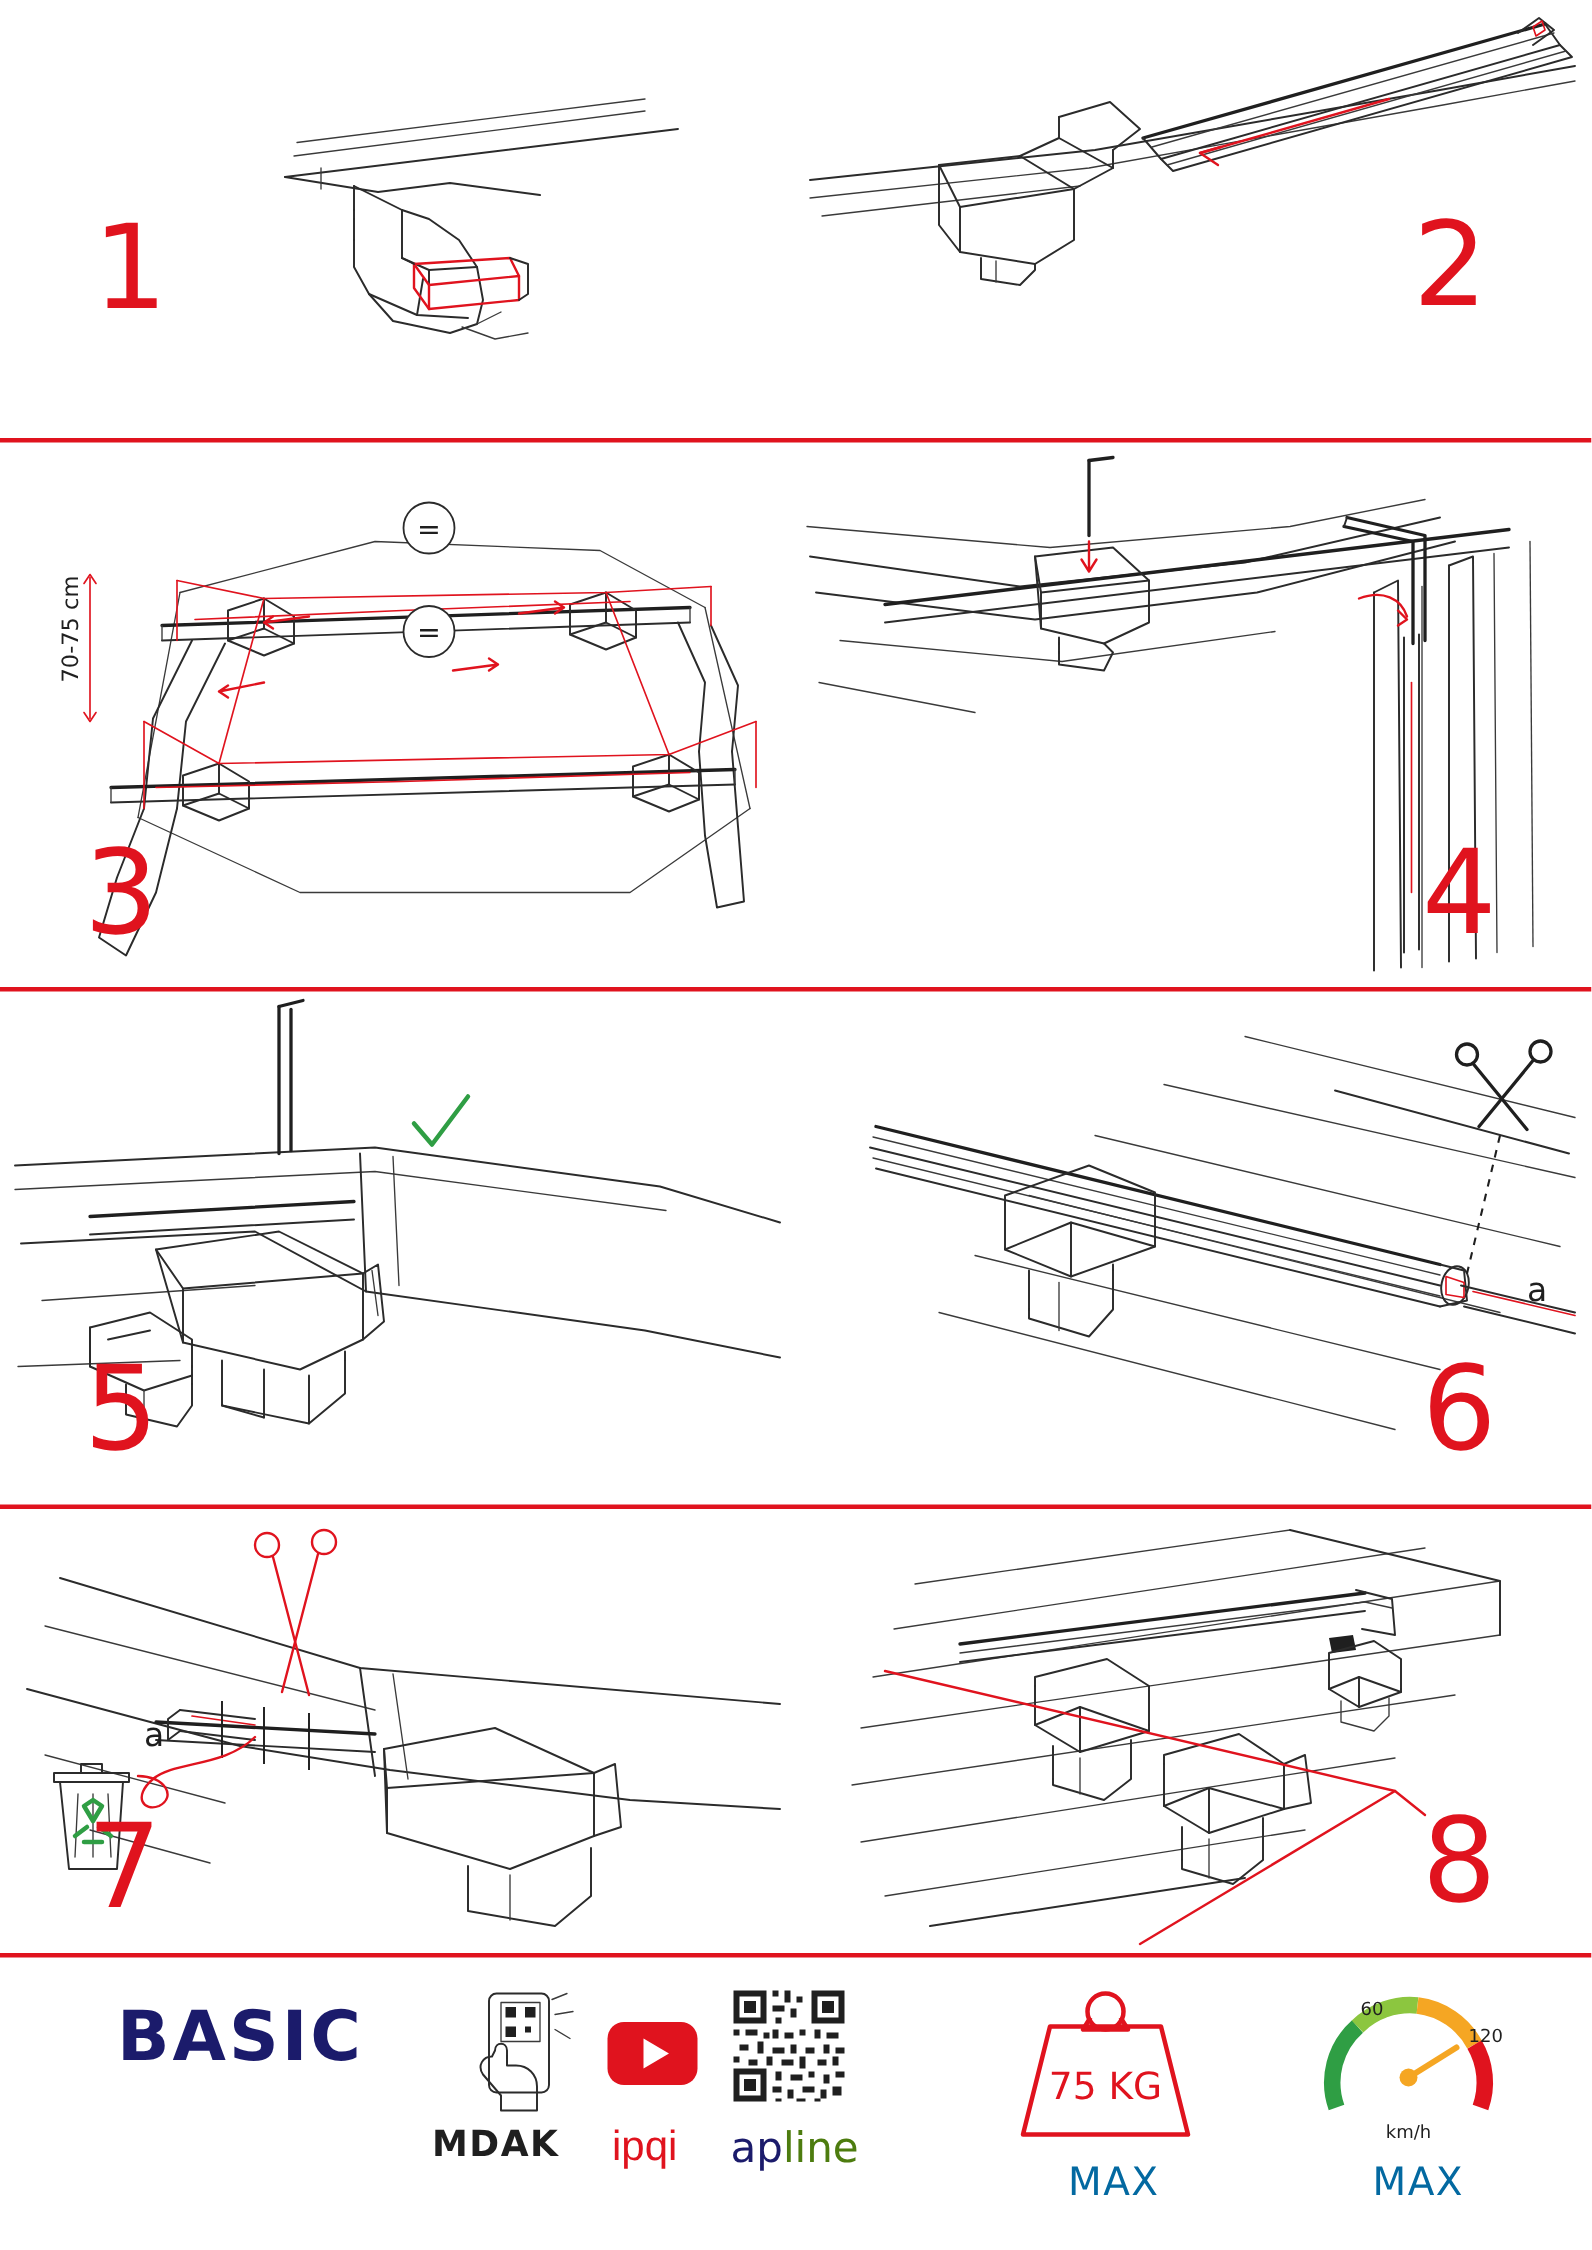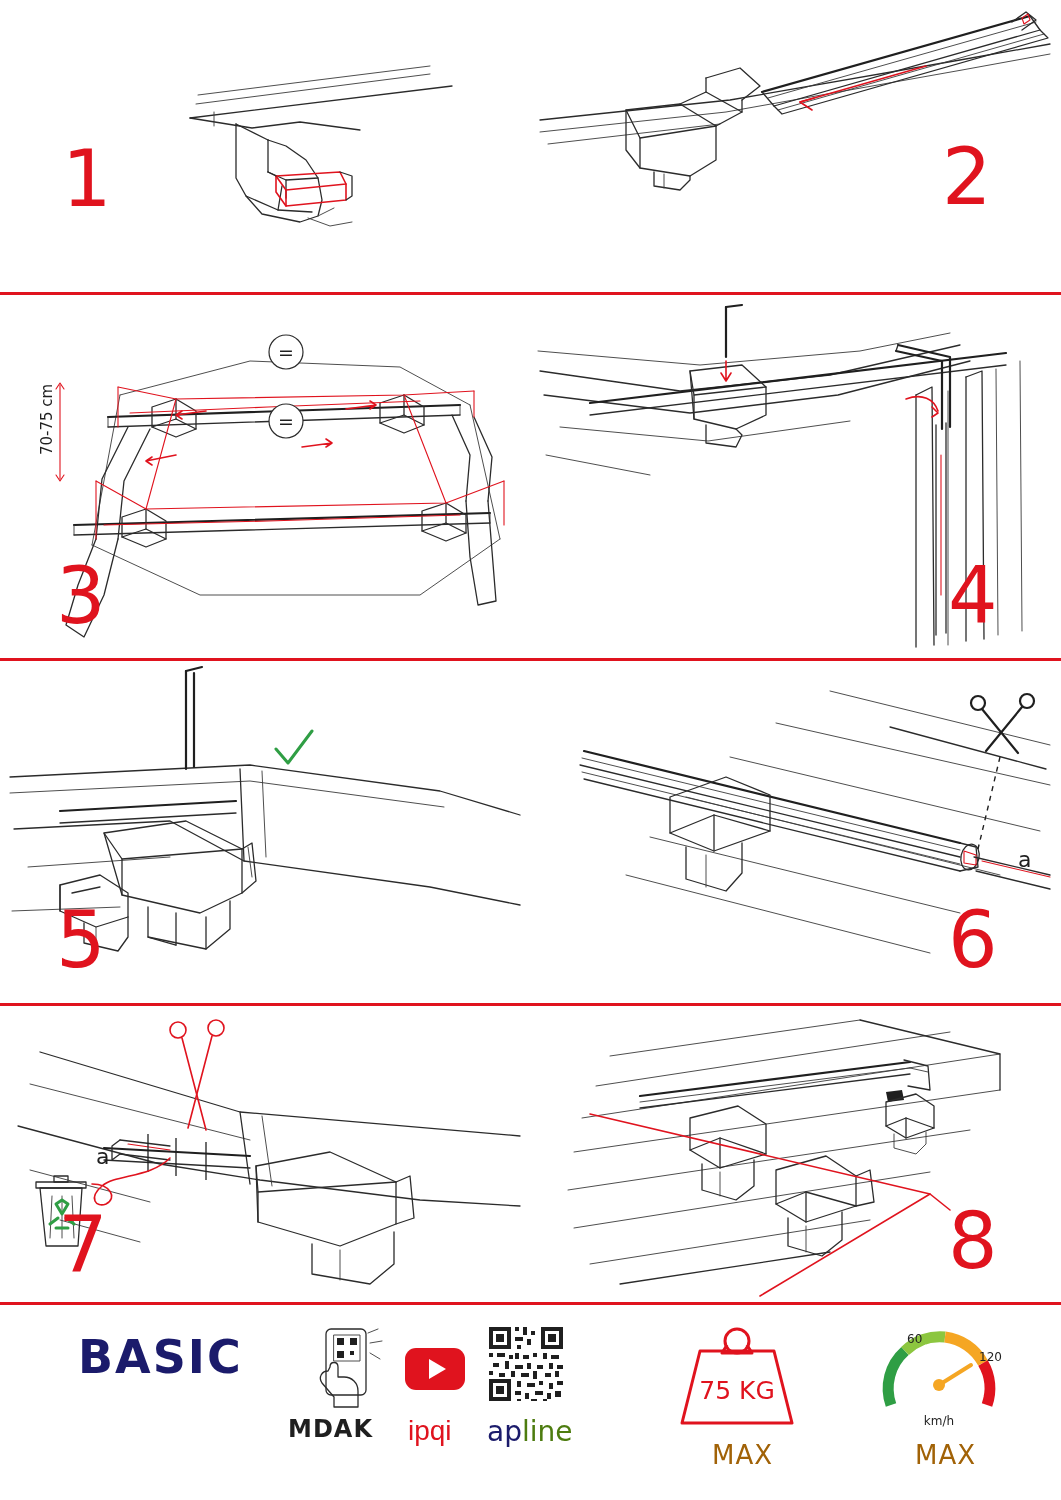--- a/index.html
+++ b/index.html
@@ -102,21 +102,21 @@
     top: 110px;
     font-family: "DejaVu Sans", sans-serif;
     font-size: 28px;
     color: #1b1b6b;
   }
   .brand-apline .red { color: #4d7c0f; }
   .max-label {
     position: absolute;
     font-family: "DejaVu Sans", sans-serif;
     font-size: 26px;
-    color: #a16207;
+    color: #0369a1;
     letter-spacing: 1px;
   }
   .kg-text {
     font-family: "DejaVu Sans", sans-serif;
     font-size: 25px;
     fill: #e0131e;
     font-weight: normal;
   }
   .speed-unit {
     font-family: "DejaVu Sans", sans-serif;

